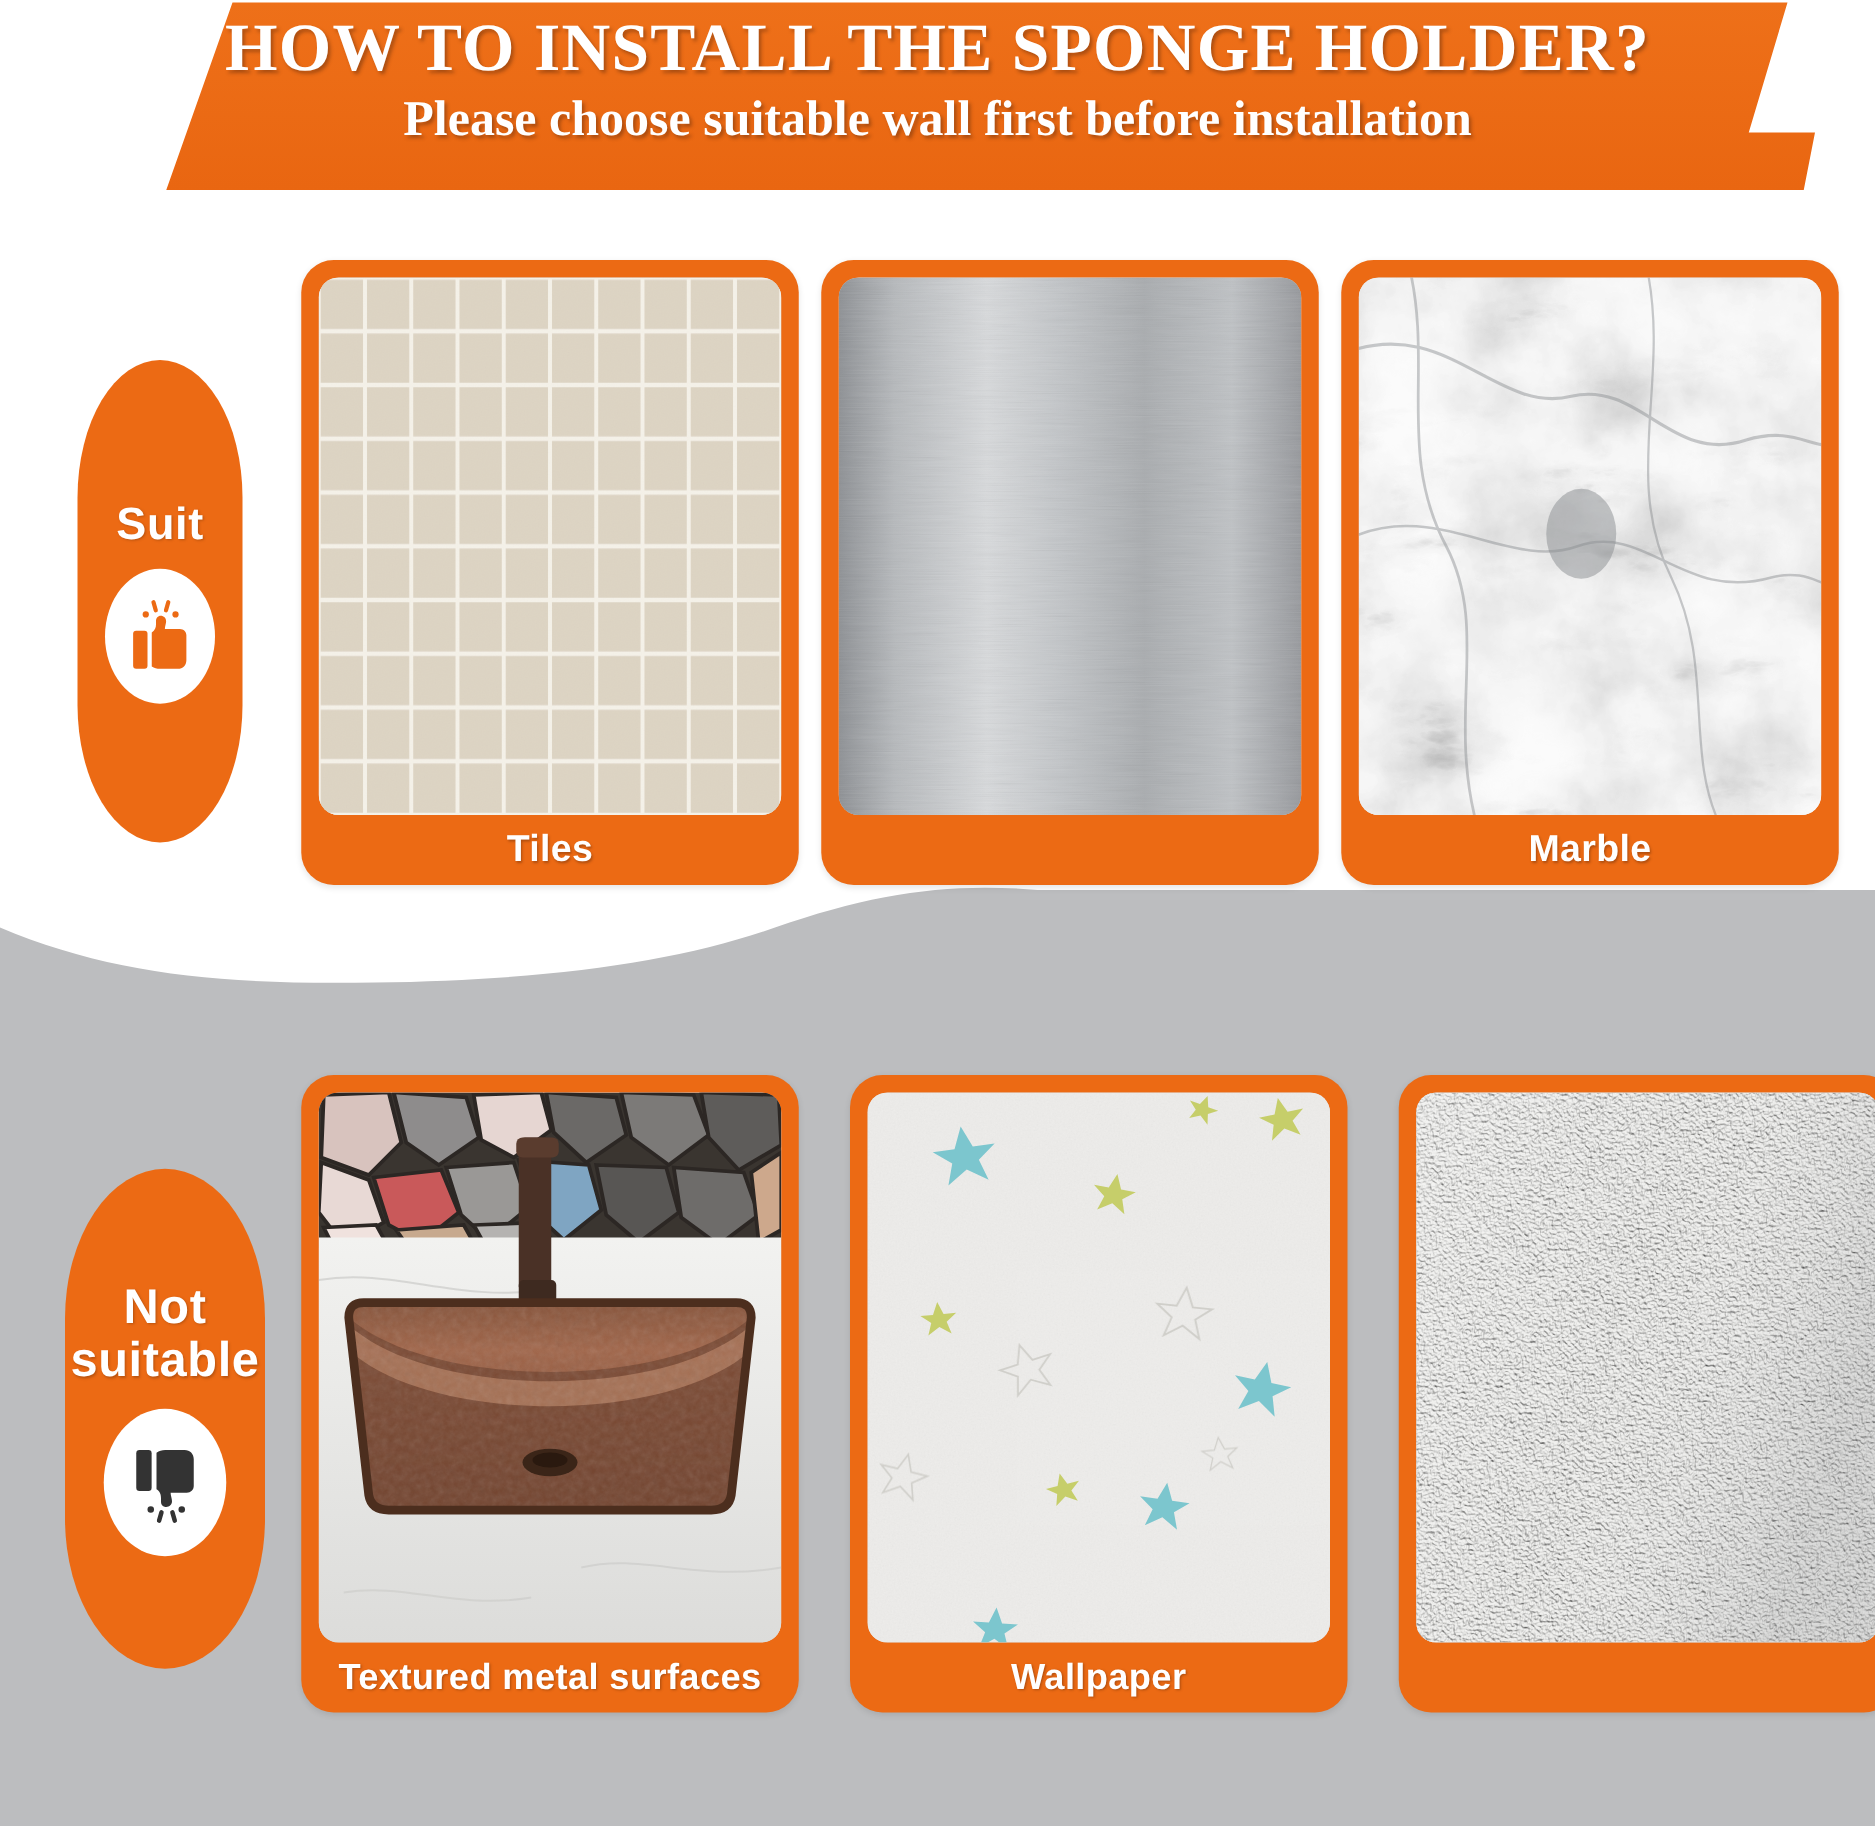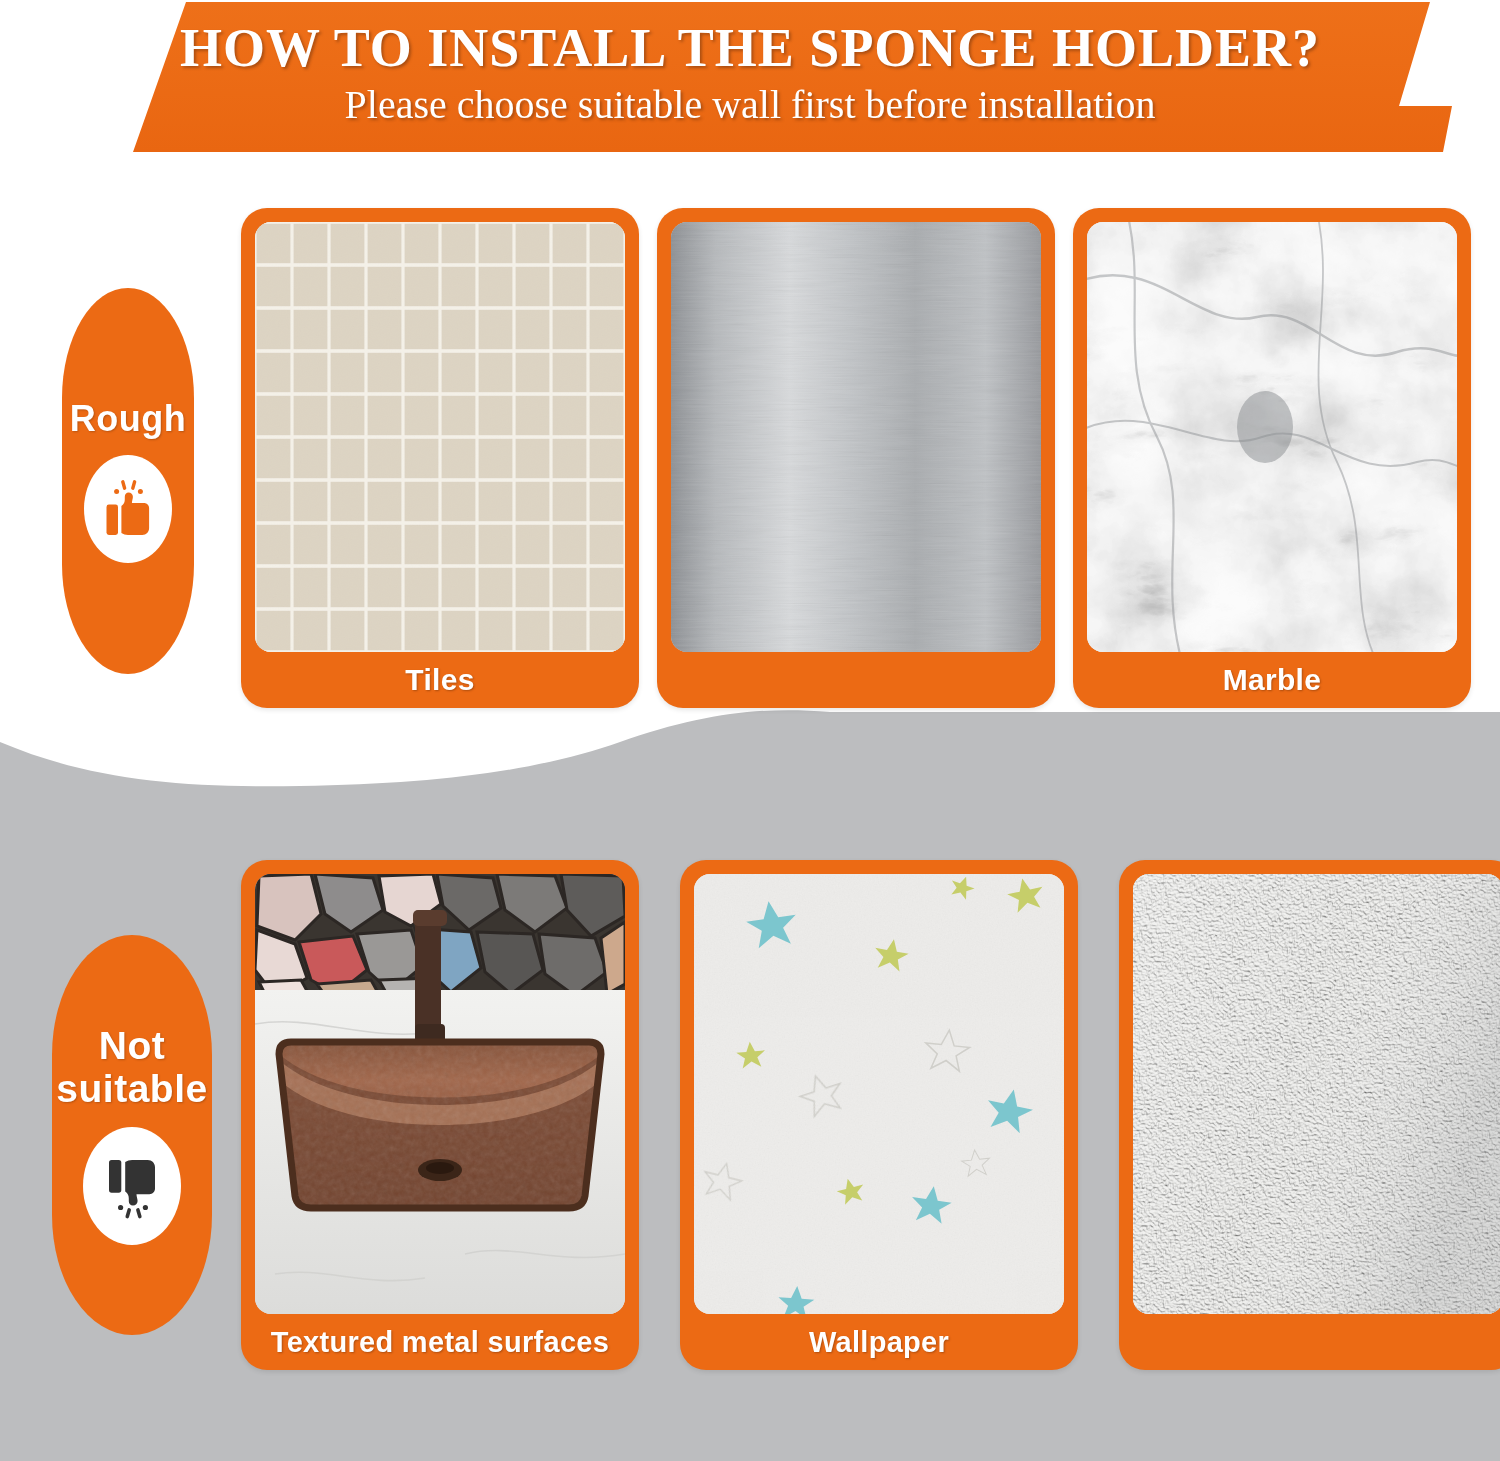--- a/index.html
+++ b/index.html
@@ -30,37 +30,37 @@
   }
   .header-banner svg { display:block; width:1500px; height:170px; }
   .header-text-wrap {
     position:absolute;
     left:0; top:0;
     width:1500px; height:160px;
     display:flex;
     flex-direction:column;
     align-items:center;
     justify-content:flex-start;
-    padding-top:20px;
+    padding-top:10px;
     z-index:6;
     pointer-events:none;
   }
   .header-title {
     font-family:"Liberation Serif", serif;
     font-weight:bold;
     font-size:54px;
     letter-spacing:1px;
     color:#ffffff;
     text-shadow:2px 2px 3px rgba(90,40,10,0.45);
     white-space:nowrap;
     line-height:1.05;
   }
   .header-sub {
     font-family:"Liberation Serif", serif;
-    font-weight:normal;
+    font-weight:bold;
     font-size:40px;
     color:#ffffff;
     text-shadow:2px 2px 3px rgba(90,40,10,0.45);
     white-space:nowrap;
     margin-top:6px;
     line-height:1.1;
   }
 
   
   .badge {
@@ -164,21 +164,21 @@
     <path d="M186,2 L1430,2 L1399,106 L1452,106 L1443,152 L133,152 Z" fill="url(#bannerGrad)"></path>
   </svg>
 </div>
 
 <div class="header-text-wrap">
   <div class="header-title">HOW TO INSTALL THE SPONGE HOLDER?</div>
   <div class="header-sub">Please choose suitable wall first before installation</div>
 </div>
 
 <div class="badge badge-suit">
-  <div class="badge-label">Rough</div>
+  <div class="badge-label">Suit</div>
   <div class="badge-icon-circle">
     <svg width="52" height="62" viewBox="0 0 52 62" xmlns="http://www.w3.org/2000/svg">
       <g fill="#EC6A14">
 
         <rect x="20" y="2" width="3.4" height="10" rx="1.7" transform="rotate(-16 21.7 7)"></rect>
         <rect x="30" y="2" width="3.4" height="10" rx="1.7" transform="rotate(16 31.7 7)"></rect>
         <circle cx="14.6" cy="13.5" r="2.5"></circle>
         <circle cx="38.4" cy="13.5" r="2.5"></circle>
 
         <path d="M26.6 14.5c2.4 0 4.3 1.9 4.3 4.2 0 2.0-1.0 4.2-1.0 6.4h12.0c3.0 0 5.2 2.2 5.2 5.0v20.0c0 4.0-2.8 6.9-6.8 6.9H26.0c-2.6 0-4.6-0.7-6.6-1.9V27.9c2.6-1.6 3.4-4.0 3.4-6.6v-2.6c0-2.3 1.5-4.2 3.8-4.2z"></path>

